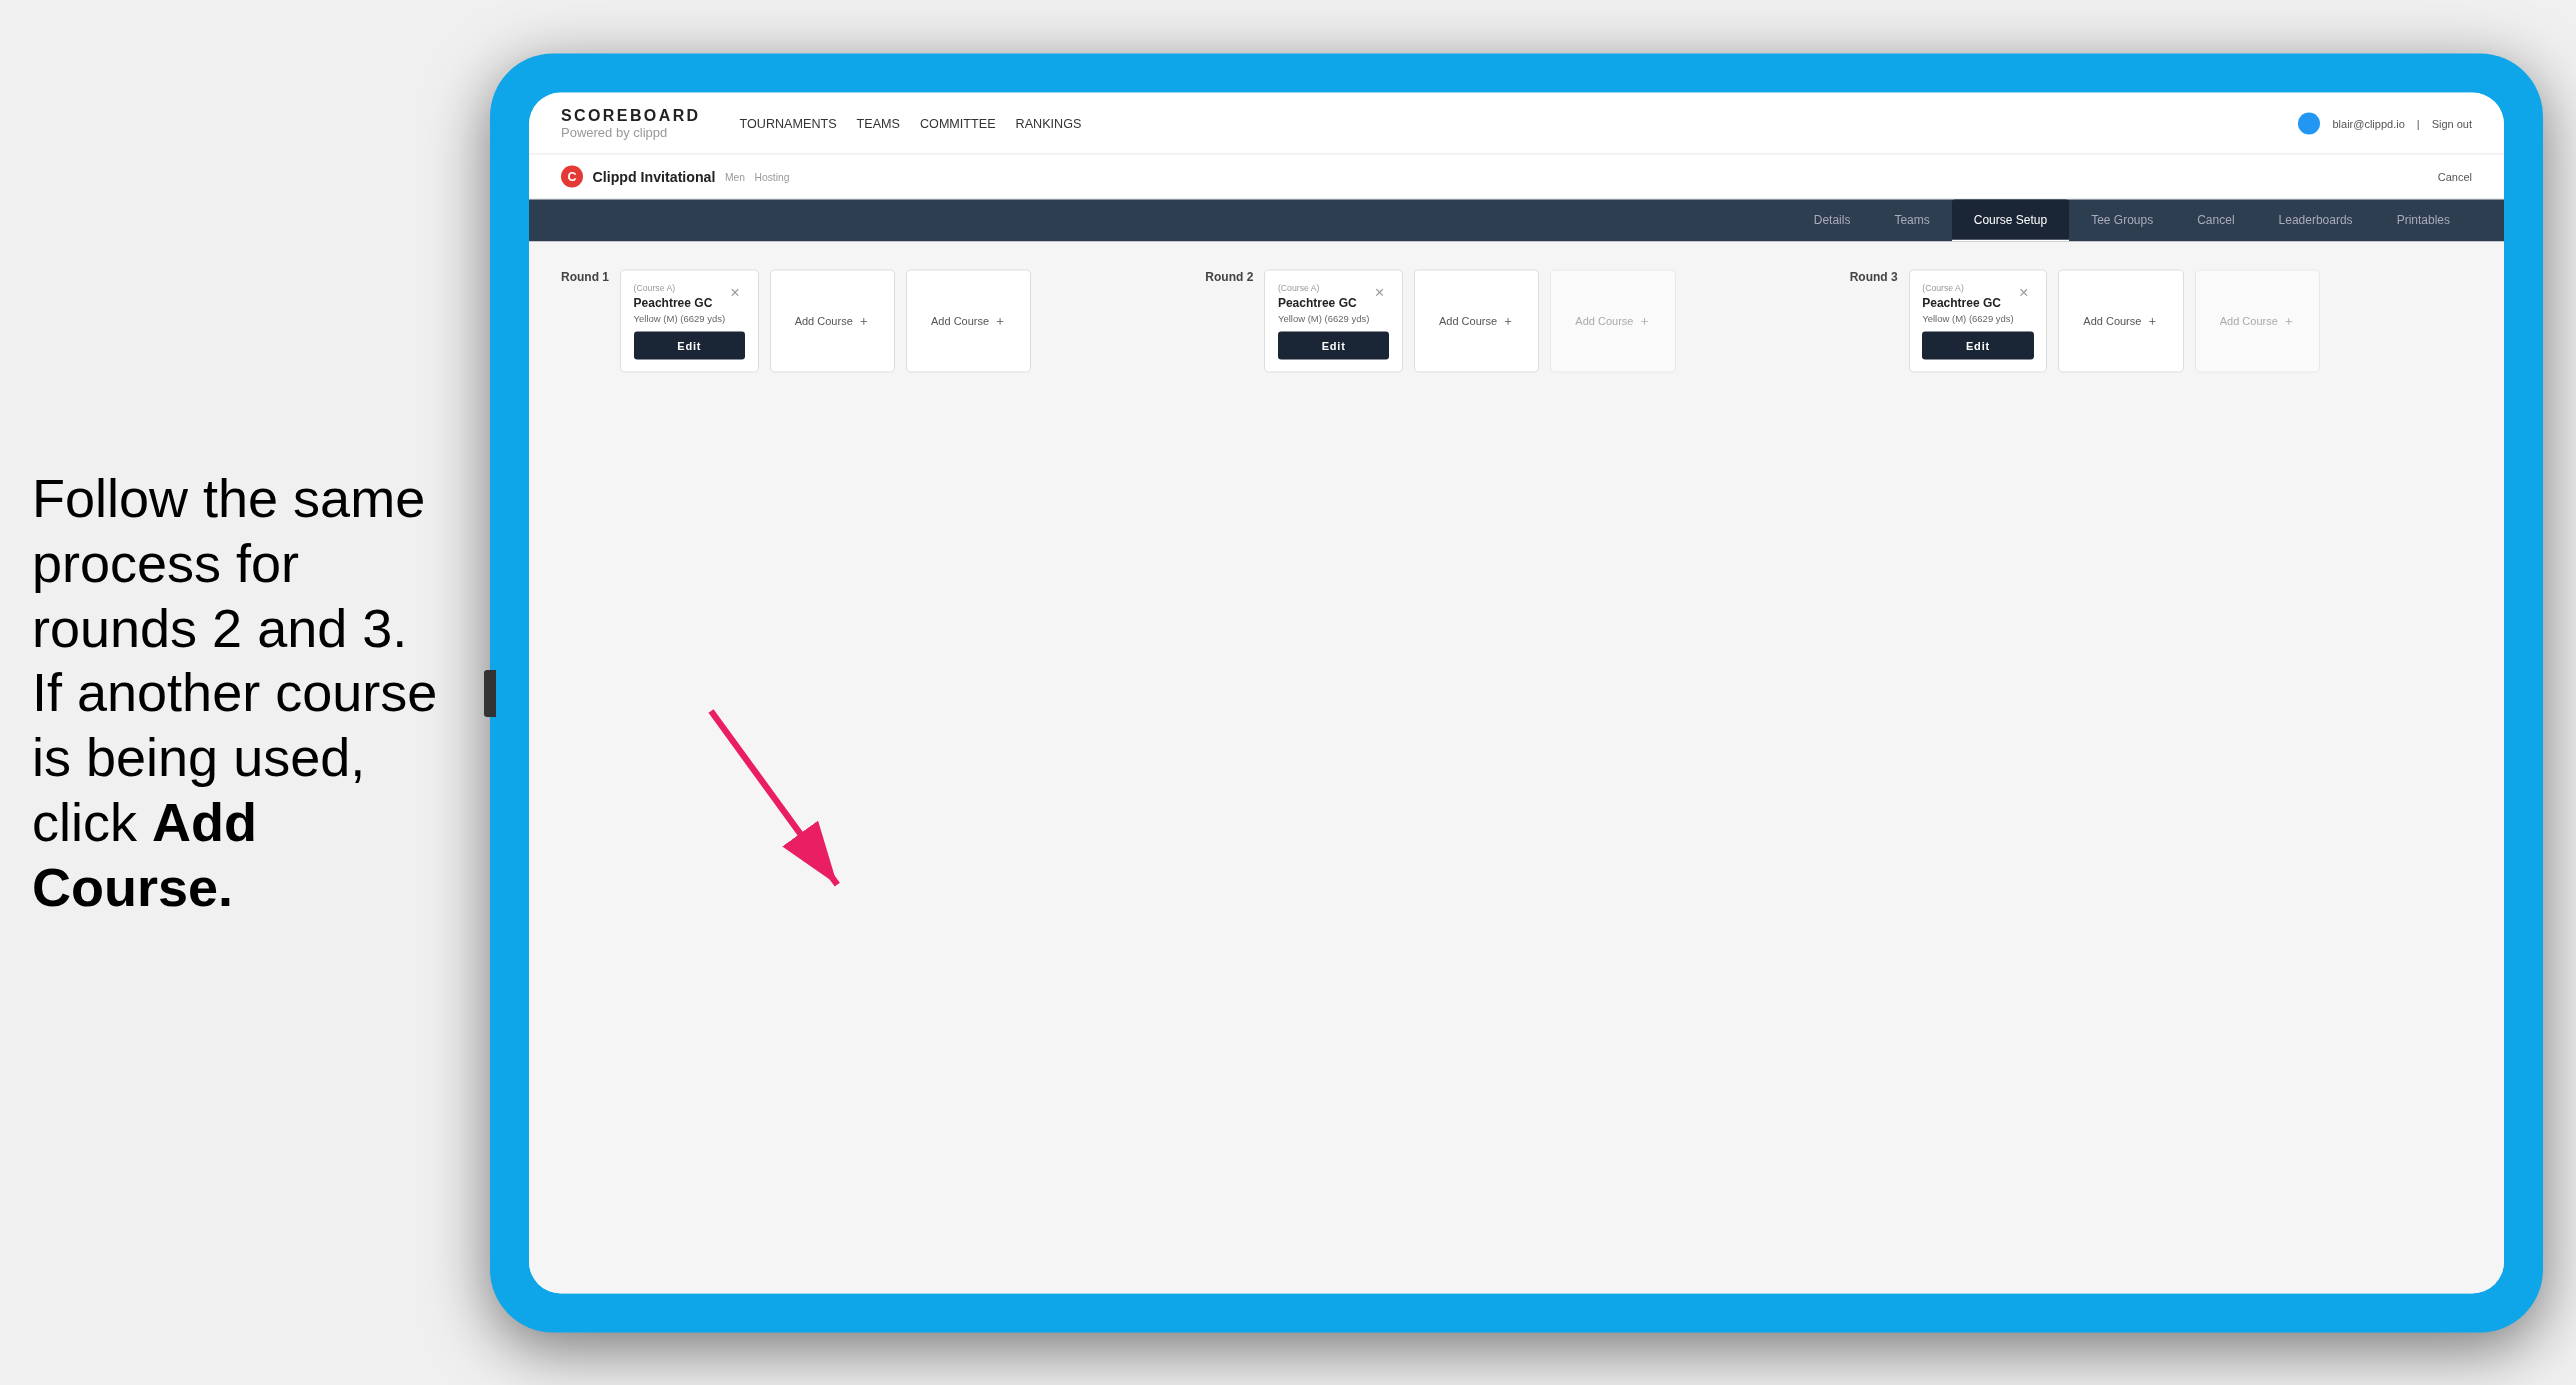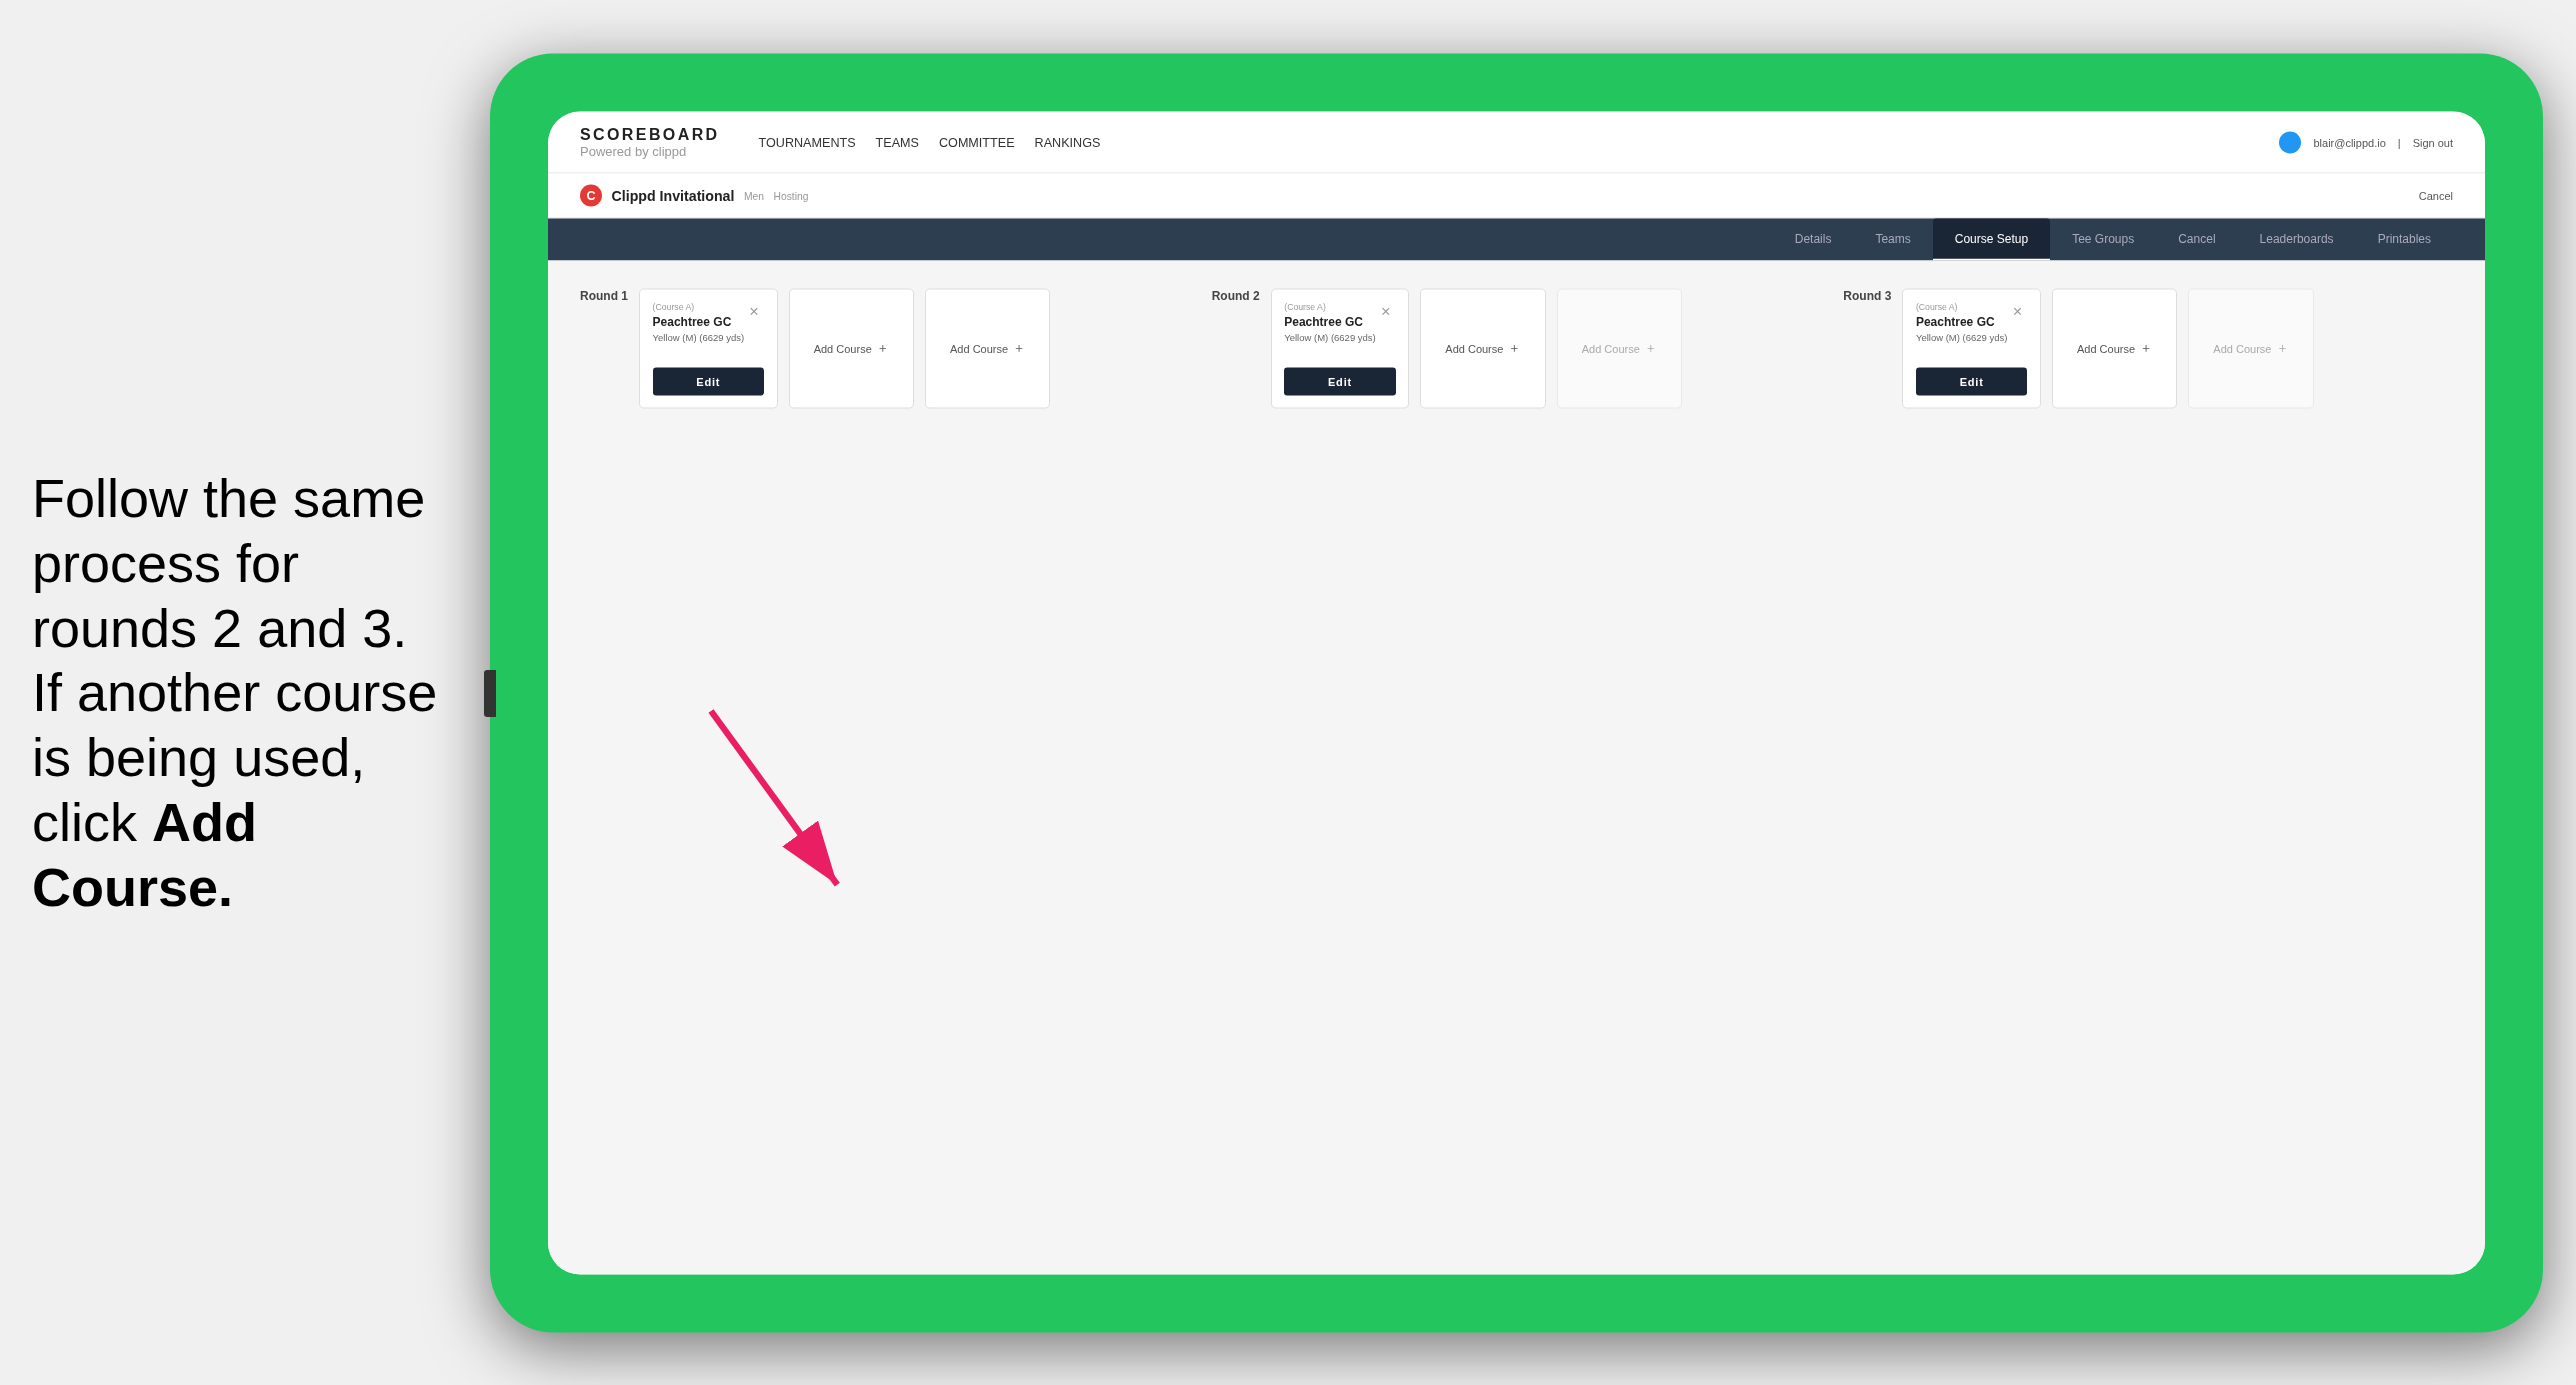--- a/index.html
+++ b/index.html
@@ -40,23 +40,23 @@
     }
 
     
     .tablet {
       position: absolute;
       left: 490px;
       top: 50%;
       transform: translateY(-50%);
       width: 2053px;
       height: 1279px;
-      background: #22c55e;
+      background: #0ea5e9;
       border-radius: 63px;
-      padding: 58px;
+      padding: 39px;
       box-shadow: 0 16px 63px rgba(0,0,0,0.5);
     }
 
     .tablet-screen {
       width: 100%;
       height: 100%;
       background: #f5f5f5;
       border-radius: 32px;
       overflow: hidden;
       display: flex;
@@ -240,21 +240,21 @@
     .course-name {
       font-size: 12px;
       font-weight: 700;
       color: #222;
       margin-bottom: 2.4px;
     }
 
     .course-detail {
       font-size: 9.5px;
       color: #666;
-      margin-bottom: 25px;
+      margin-bottom: 8px;
     }
 
     .edit-btn {
       background: #1a2535;
       color: #fff;
       border: none;
       border-radius: 3.2px;
       padding: 8px 0;
       width: 100%;
       font-size: 11px;

